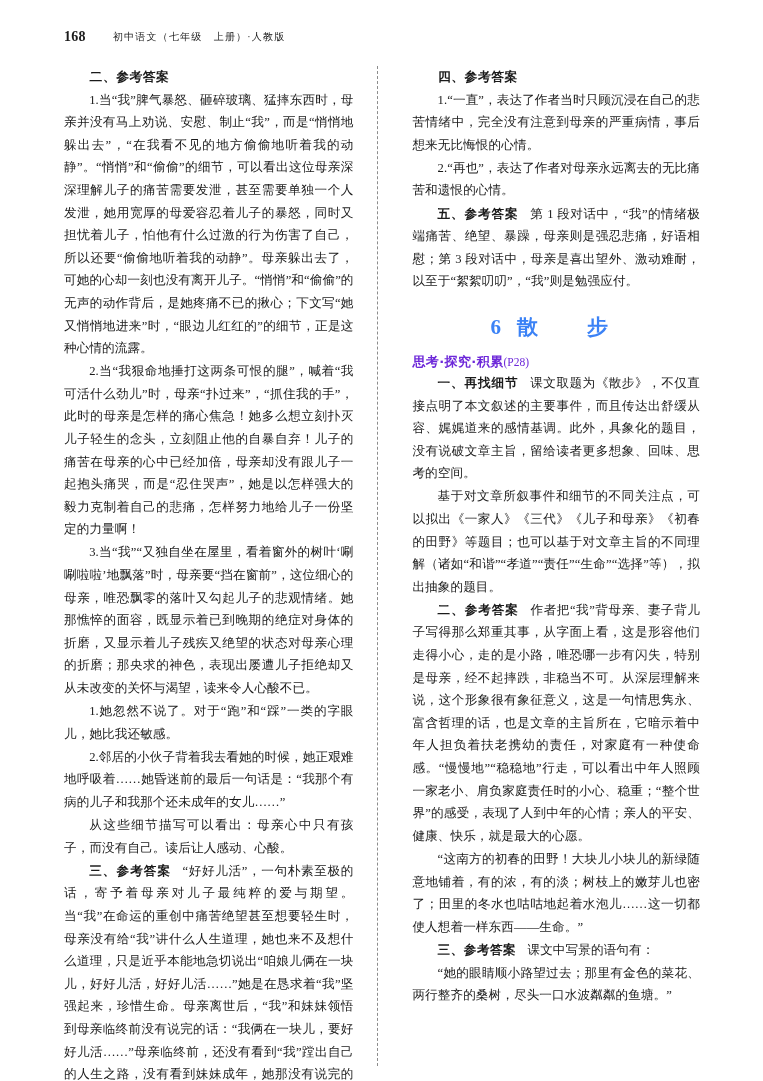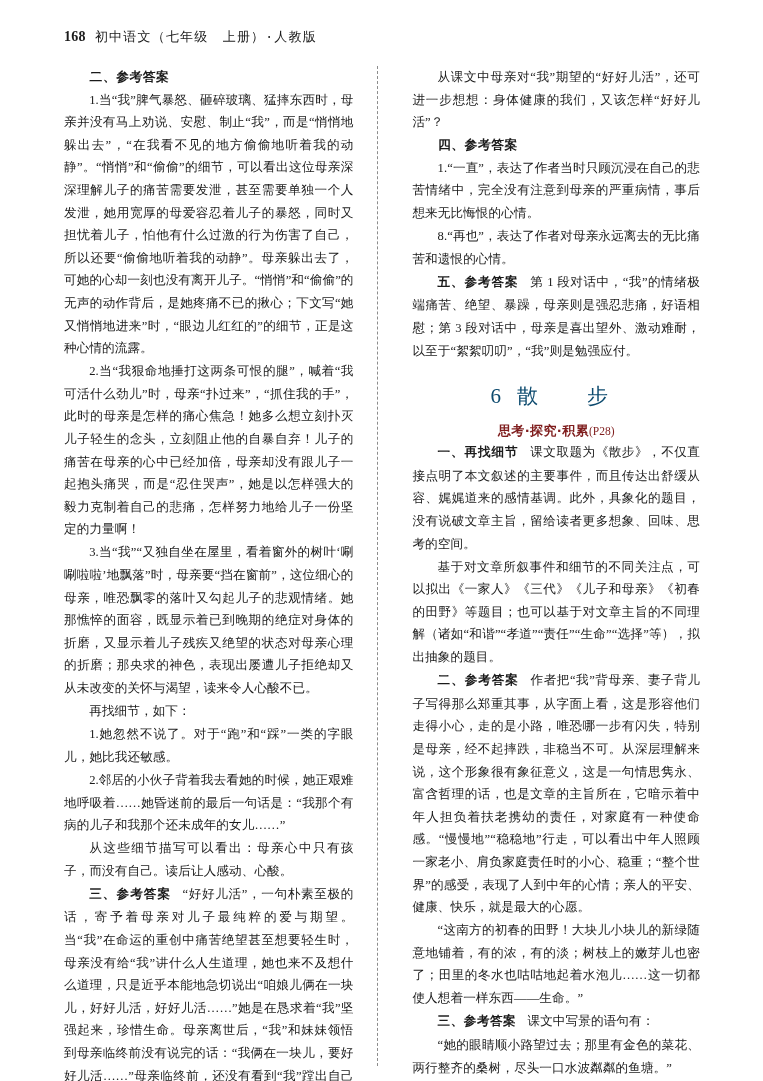--- a/index.html
+++ b/index.html
@@ -24,33 +24,33 @@
   }
   
   .running-head {
     position: absolute;
     top: 26px;
     left: 64px;
     right: 64px;
     height: 22px;
     display: flex;
     align-items: center;
-    gap: 9px;
+    gap: 27px;
     font-size: 13.5px;
     letter-spacing: 0.3px;
     color: #1b1b1b;
   }
   .running-head .folio {
     font-family: "Liberation Serif", serif;
     font-weight: 700;
     font-size: 14px;
   }
   .running-head .headline {
-    font-family: Liberation Mono, monospace;
-    font-size: 13px;
+    font-family: Liberation Serif, serif;
+    font-size: 10px;
     letter-spacing: 1.2px;
   }
 
   
   .columns {
     position: absolute;
     top: 66px;
     left: 64px;
     width: 636px;
     height: 1000px;
@@ -86,47 +86,46 @@
     margin: 0;
     font-size: 12.8px;
     line-height: 22.6px;
     text-indent: 2em;
     font-family: "DejaVu Sans", "Liberation Sans", sans-serif;
     font-weight: 700;
     letter-spacing: 0.5px;
   }
   
   .lead {
-    font-family: Liberation Mono, monospace;
+    font-family: Liberation Sans, sans-serif;
     font-weight: 700;
     letter-spacing: 0.5px;
   }
   .lead-gap { display: inline-block; width: 0.9em; }
 
   
   .lesson-title {
     margin: 20px 0 12px 0;
     text-align: center;
     font-family: "DejaVu Sans", "Liberation Sans", sans-serif;
     font-size: 21px;
-    font-weight: 400;
+    font-weight: 700;
     letter-spacing: 2px;
-    color: #0c4a6e;
+    color: #3b82f6;
   }
   .lesson-title .num { margin-right: 14px; font-family: "Liberation Serif", serif; }
   .lesson-title .name { letter-spacing: 14px; }
 
   .section-tag {
     margin: 0 0 1px 0;
     font-family: "DejaVu Sans", "Liberation Sans", sans-serif;
     font-size: 13px;
     font-weight: 700;
-    color: #7f1d1d;
+    color: #6d28d9;
     letter-spacing: 0.4px;
-    text-align: center;
   }
   .section-tag .page-ref {
     font-family: "Liberation Serif", serif;
     font-size: 11.5px;
     font-weight: 400;
     letter-spacing: 0;
   }
 </style>
 </head>
 <body>
@@ -139,36 +138,34 @@
   </div>
 
   <div class="columns">
 
     <div class="col col-left">
       <div id="left-blocks">
           <p class="head-line">二、参考答案</p>
           <p class="para">1.当“我”脾气暴怒、砸碎玻璃、猛摔东西时，母亲并没有马上劝说、安慰、制止“我”，而是“悄悄地躲出去”，“在我看不见的地方偷偷地听着我的动静”。“悄悄”和“偷偷”的细节，可以看出这位母亲深深理解儿子的痛苦需要发泄，甚至需要单独一个人发泄，她用宽厚的母爱容忍着儿子的暴怒，同时又担忧着儿子，怕他有什么过激的行为伤害了自己，所以还要“偷偷地听着我的动静”。母亲躲出去了，可她的心却一刻也没有离开儿子。“悄悄”和“偷偷”的无声的动作背后，是她疼痛不已的揪心；下文写“她又悄悄地进来”时，“眼边儿红红的”的细节，正是这种心情的流露。</p>
           <p class="para">2.当“我狠命地捶打这两条可恨的腿”，喊着“我可活什么劲儿”时，母亲“扑过来”，“抓住我的手”，此时的母亲是怎样的痛心焦急！她多么想立刻扑灭儿子轻生的念头，立刻阻止他的自暴自弃！儿子的痛苦在母亲的心中已经加倍，母亲却没有跟儿子一起抱头痛哭，而是“忍住哭声”，她是以怎样强大的毅力克制着自己的悲痛，怎样努力地给儿子一份坚定的力量啊！</p>
           <p class="para">3.当“我”“又独自坐在屋里，看着窗外的树叶‘唰唰啦啦’地飘落”时，母亲要“挡在窗前”，这位细心的母亲，唯恐飘零的落叶又勾起儿子的悲观情绪。她那憔悴的面容，既显示着已到晚期的绝症对身体的折磨，又显示着儿子残疾又绝望的状态对母亲心理的折磨；那央求的神色，表现出屡遭儿子拒绝却又从未改变的关怀与渴望，读来令人心酸不已。</p>
-          <p class="para">再找细节，如下：</p>
           <p class="para">1.她忽然不说了。对于“跑”和“踩”一类的字眼儿，她比我还敏感。</p>
           <p class="para">2.邻居的小伙子背着我去看她的时候，她正艰难地呼吸着……她昏迷前的最后一句话是：“我那个有病的儿子和我那个还未成年的女儿……”</p>
           <p class="para">从这些细节描写可以看出：母亲心中只有孩子，而没有自己。读后让人感动、心酸。</p>
           <p class="para"><span class="lead">三、参考答案</span><span class="lead-gap"></span><span>“好好儿活”，一句朴素至极的话，寄予着母亲对儿子最纯粹的爱与期望。当“我”在命运的重创中痛苦绝望甚至想要轻生时，母亲没有给“我”讲什么人生道理，她也来不及想什么道理，只是近乎本能地急切说出“咱娘儿俩在一块儿，好好儿活，好好儿活……”她是在恳求着“我”坚强起来，珍惜生命。母亲离世后，“我”和妹妹领悟到母亲临终前没有说完的话：“我俩在一块儿，要好好儿活……”母亲临终前，还没有看到“我”蹚出自己的人生之路，没有看到妹妹成年，她那没有说完的话，是满怀的牵挂和揪心，也是对儿女未来生活的期望——期望儿女们无论遭受了怎样的打击，都要珍爱生命，勇敢地活下去，找到属于自己的幸福。</span></p>
         </div>
     </div>
 
     <div class="col-gutter"></div>
 
     <div class="col col-right">
       <div id="right-blocks-top">
-          <p class="para">从课文中母亲对“我”期望的“好好儿活”，还可进一步想想：身体健康的我们，又该怎样“好好儿活”？</p>
           <p class="head-line">四、参考答案</p>
           <p class="para">1.“一直”，表达了作者当时只顾沉浸在自己的悲苦情绪中，完全没有注意到母亲的严重病情，事后想来无比悔恨的心情。</p>
-          <p class="para">8.“再也”，表达了作者对母亲永远离去的无比痛苦和遗恨的心情。</p>
+          <p class="para">2.“再也”，表达了作者对母亲永远离去的无比痛苦和遗恨的心情。</p>
           <p class="para"><span class="lead">五、参考答案</span><span class="lead-gap"></span><span>第 1 段对话中，“我”的情绪极端痛苦、绝望、暴躁，母亲则是强忍悲痛，好语相慰；第 3 段对话中，母亲是喜出望外、激动难耐，以至于“絮絮叨叨”，“我”则是勉强应付。</span></p>
         </div>
 
       <div class="lesson-title">
         <span class="num">6</span><span class="name">散　步</span>
       </div>
 
       <div class="section-tag">
         <span>思考·探究·积累</span><span class="page-ref">(P28)</span>
       </div>

